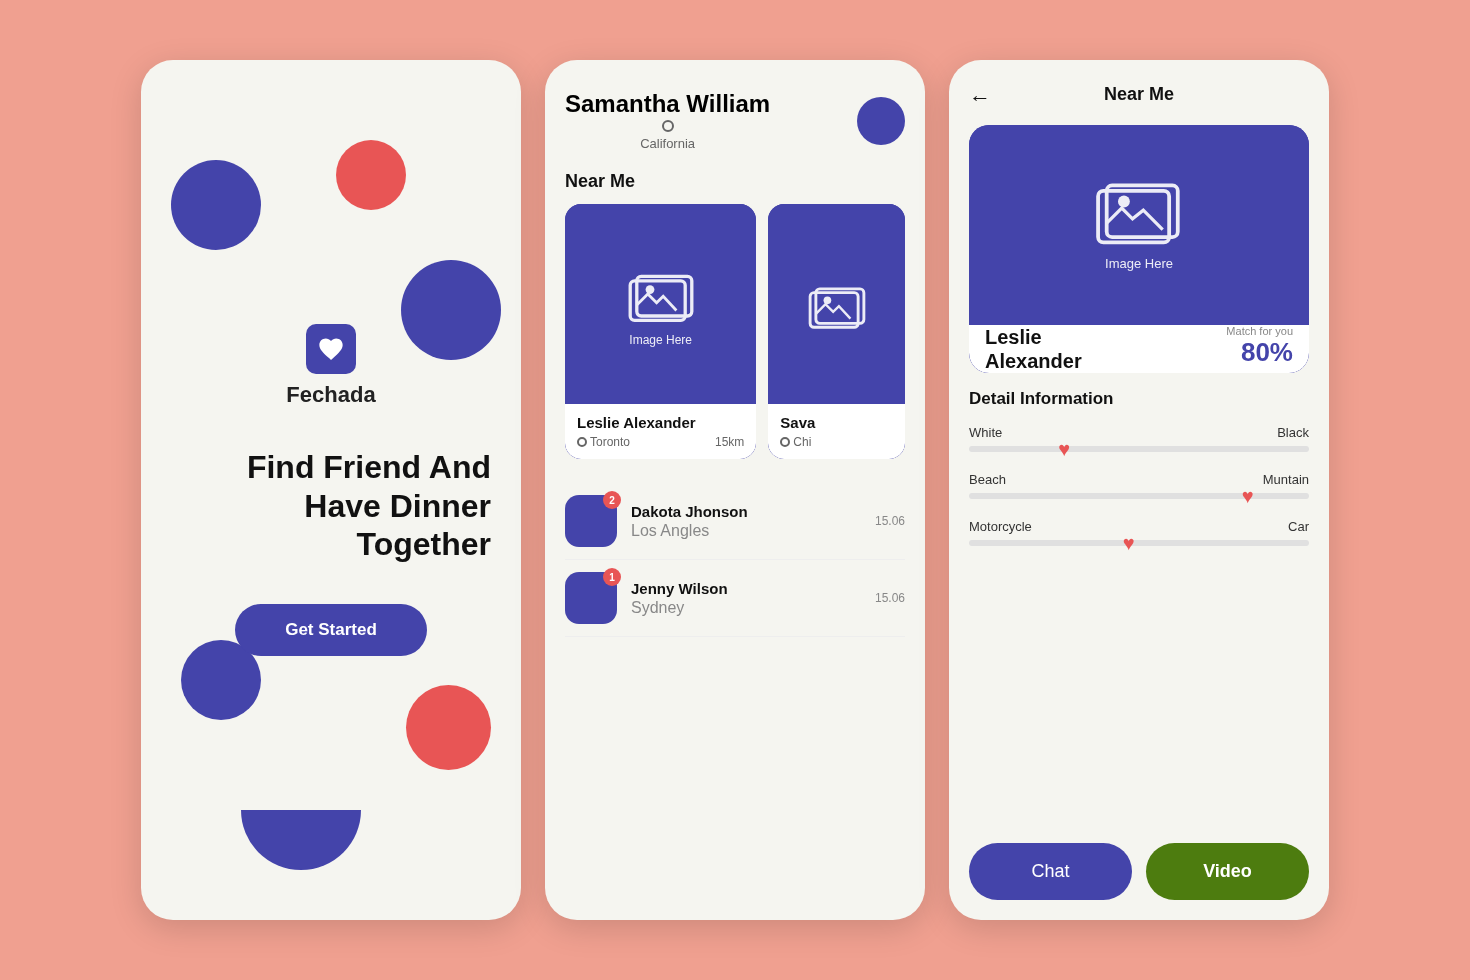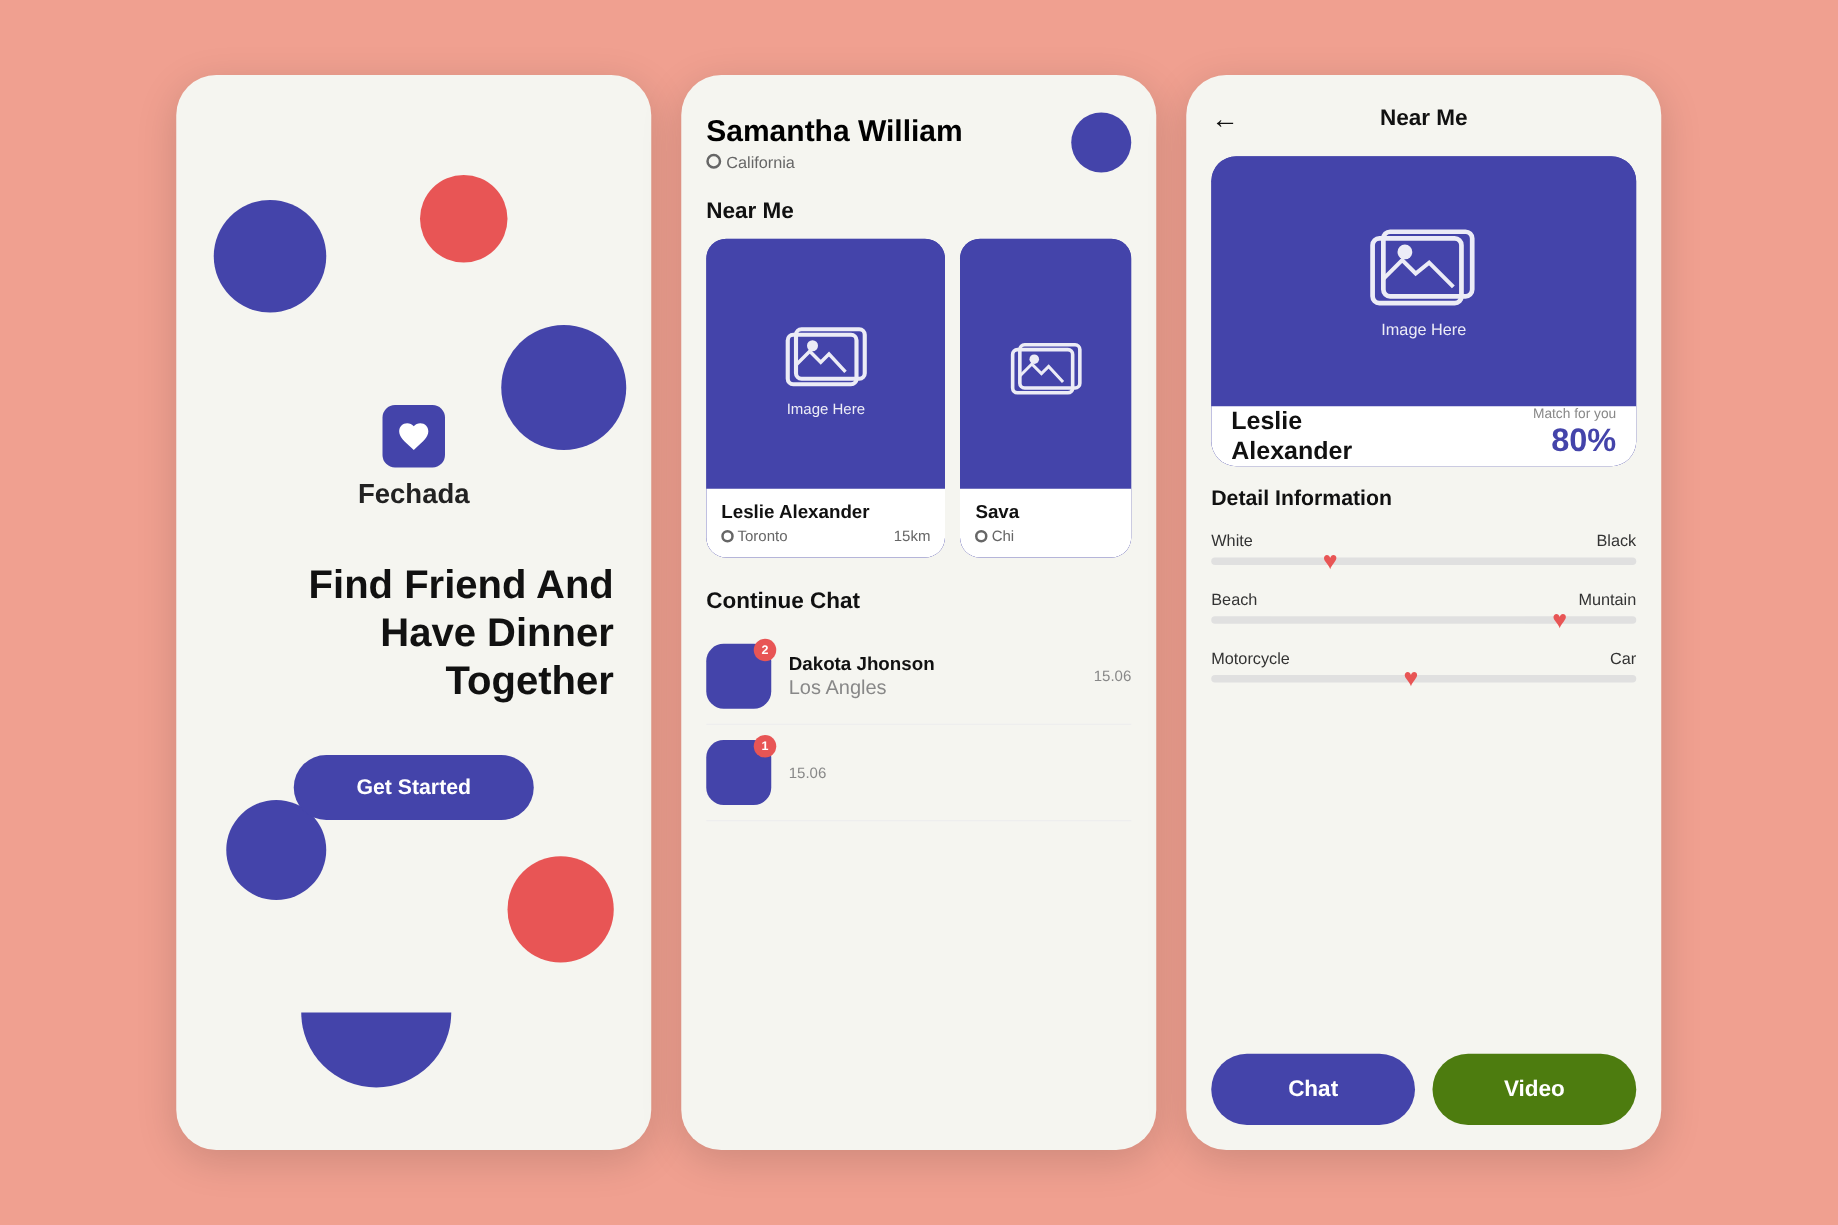--- a/index.html
+++ b/index.html
@@ -115,20 +115,21 @@
       margin-bottom: 20px;
     }
 
     .user-location {
       display: flex;
       align-items: center;
       gap: 4px;
       font-size: 13px;
       color: #666;
       margin-top: 2px;
+      flex-direction: column;
     }
 
     .avatar-circle {
       width: 48px;
       height: 48px;
       background: #4444aa;
       border-radius: 50%;
     }
 
     .section-title {
@@ -419,21 +420,21 @@
     }
 
     .chat-btn {
       flex: 1;
       background: #4444aa;
       color: white;
       border: none;
       border-radius: 30px;
       padding: 18px;
       font-size: 18px;
-      font-weight: 700;
+      font-weight: 400;
       cursor: pointer;
     }
 
     .video-btn {
       flex: 1;
       background: #4d7c0f;
       color: white;
       border: none;
       border-radius: 30px;
       padding: 18px;
@@ -535,36 +536,39 @@
           <div class="card-loc">
             <span class="loc-dot"></span>
             <span>Chi</span>
           </div>
         </div>
       </div>
     </div>
   </div>
 
   <div class="continue-chat-section">
-    <div class="section-title">Continue Chat</div>
 
     <div class="chat-item">
       <div class="chat-avatar">
         <div class="chat-badge">2</div>
       </div>
       <div class="chat-info">
         <div class="chat-name">Dakota Jhonson</div>
         <div class="chat-sub">Los Angles</div>
       </div>
       <div class="chat-time">15.06</div>
     </div>
 
     <div class="chat-item">
       <div class="chat-avatar">
         <div class="chat-badge">1</div>
+      </div>
+      <div class="chat-info">
+        <div class="chat-name">Jenny Wilson</div>
+        <div class="chat-sub">Sydney</div>
       </div>
       <div class="chat-time">15.06</div>
     </div>
   </div>
 </div>
 
 <div class="phone-screen screen3">
 
   <div class="s3-header">
     <button class="back-btn">←</button>

